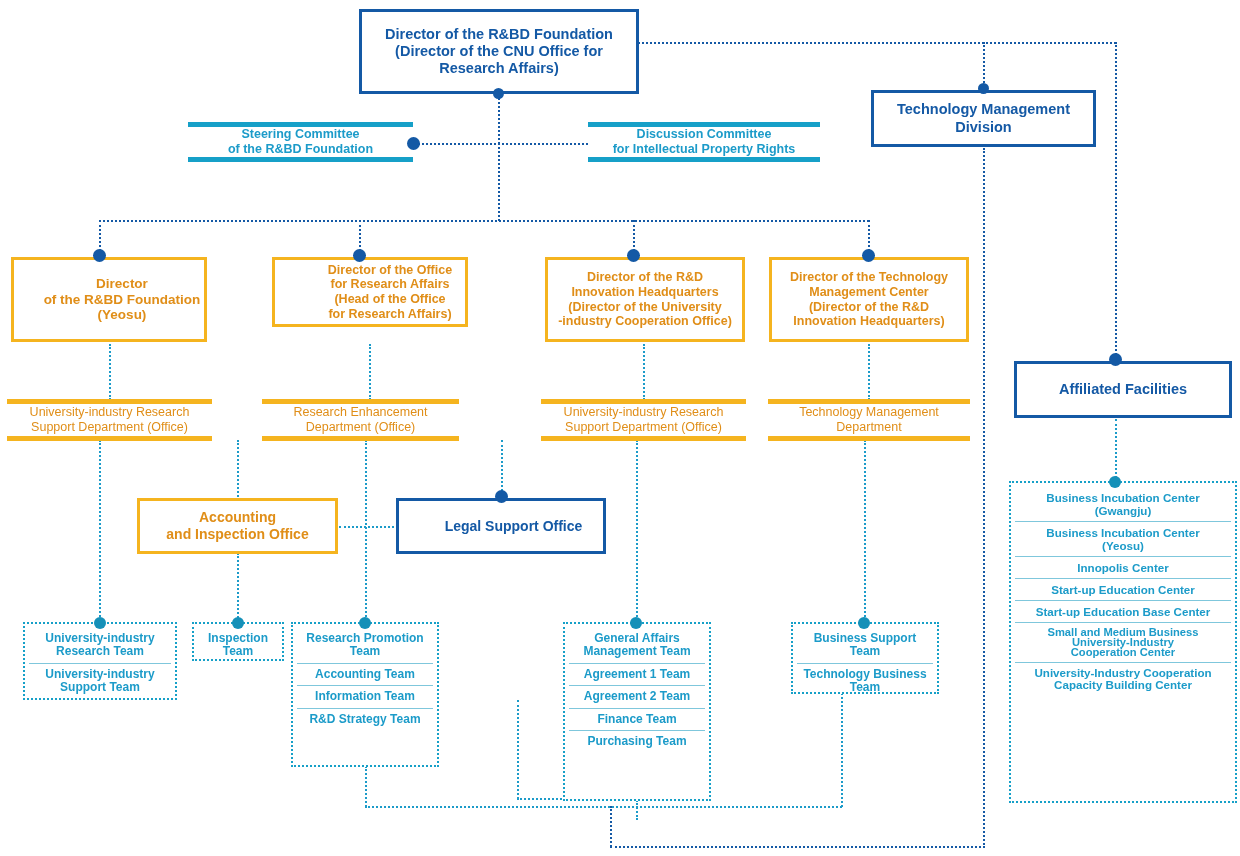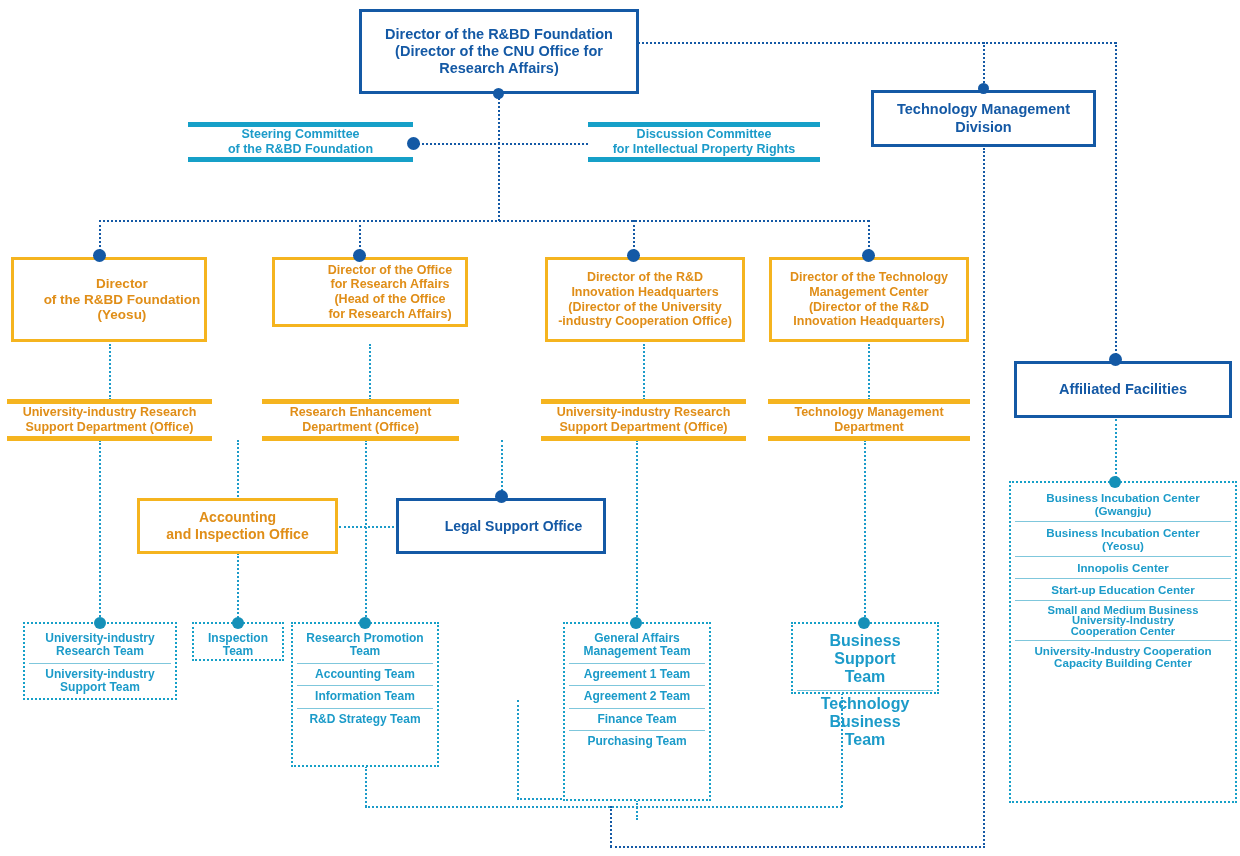--- a/index.html
+++ b/index.html
@@ -51,21 +51,21 @@
     border-top:5px solid #16A0C8;
     border-bottom:5px solid #16A0C8;
     color:#1C9BC9;
     font-weight:bold;
   }
   
   .v-orangeband{
     border-top:5px solid #F5B41F;
     border-bottom:5px solid #F5B41F;
     color:#E08E18;
-    font-weight:bold;
+    font-weight:normal;
   }
   
   .v-dotgroup{
     border:2px dotted #16A0C8;
     color:#1C9BC9;
     font-weight:bold;
     display:block;
     padding:4px 4px;
   }
   .v-dotgroup .row{
@@ -238,20 +238,21 @@
   </div>
   <div class="dot dot-navy" style="left:1109px; top:353px; width:13px; height:13px;"></div>
 
   <div class="node v-dotgroup" style="left:1009px; top:481px; width:228px; height:322px; font-size:11.6px;">
     <div class="row">Business Incubation Center
 (Gwangju)</div>
     <div class="row">Business Incubation Center
 (Yeosu)</div>
     <div class="row">Innopolis Center</div>
     <div class="row">Start-up Education Center</div>
+    <div class="row">Start-up Education Base Center</div>
     <div class="row" style="line-height:0.92; font-size:11.2px;">Small and Medium Business
 University-Industry
 Cooperation Center</div>
     <div class="row" style="line-height:1.05;">University-Industry Cooperation
 Capacity Building Center</div>
   </div>
   <div class="dot dot-cyan" style="left:1109px; top:476px; width:12px; height:12px;"></div>
 
   <div class="node v-dotgroup" style="left:23px; top:622px; width:154px; height:78px; font-size:12px;">
     <div class="row">University-industry
@@ -279,21 +280,21 @@
   <div class="node v-dotgroup" style="left:563px; top:622px; width:148px; height:179px; font-size:12px;">
     <div class="row">General Affairs
 Management Team</div>
     <div class="row">Agreement 1 Team</div>
     <div class="row">Agreement 2 Team</div>
     <div class="row">Finance Team</div>
     <div class="row">Purchasing Team</div>
   </div>
   <div class="dot dot-cyan" style="left:630px; top:617px; width:12px; height:12px;"></div>
 
-  <div class="node v-dotgroup" style="left:791px; top:622px; width:148px; height:72px; font-size:16px;">
+  <div class="node v-dotgroup" style="left:791px; top:622px; width:148px; height:72px; font-size:12px;">
     <div class="row">Business Support
 Team</div>
     <div class="row">Technology Business
 Team</div>
   </div>
   <div class="dot dot-cyan" style="left:858px; top:617px; width:12px; height:12px;"></div>
 
 </div>
 
 </body></html>

